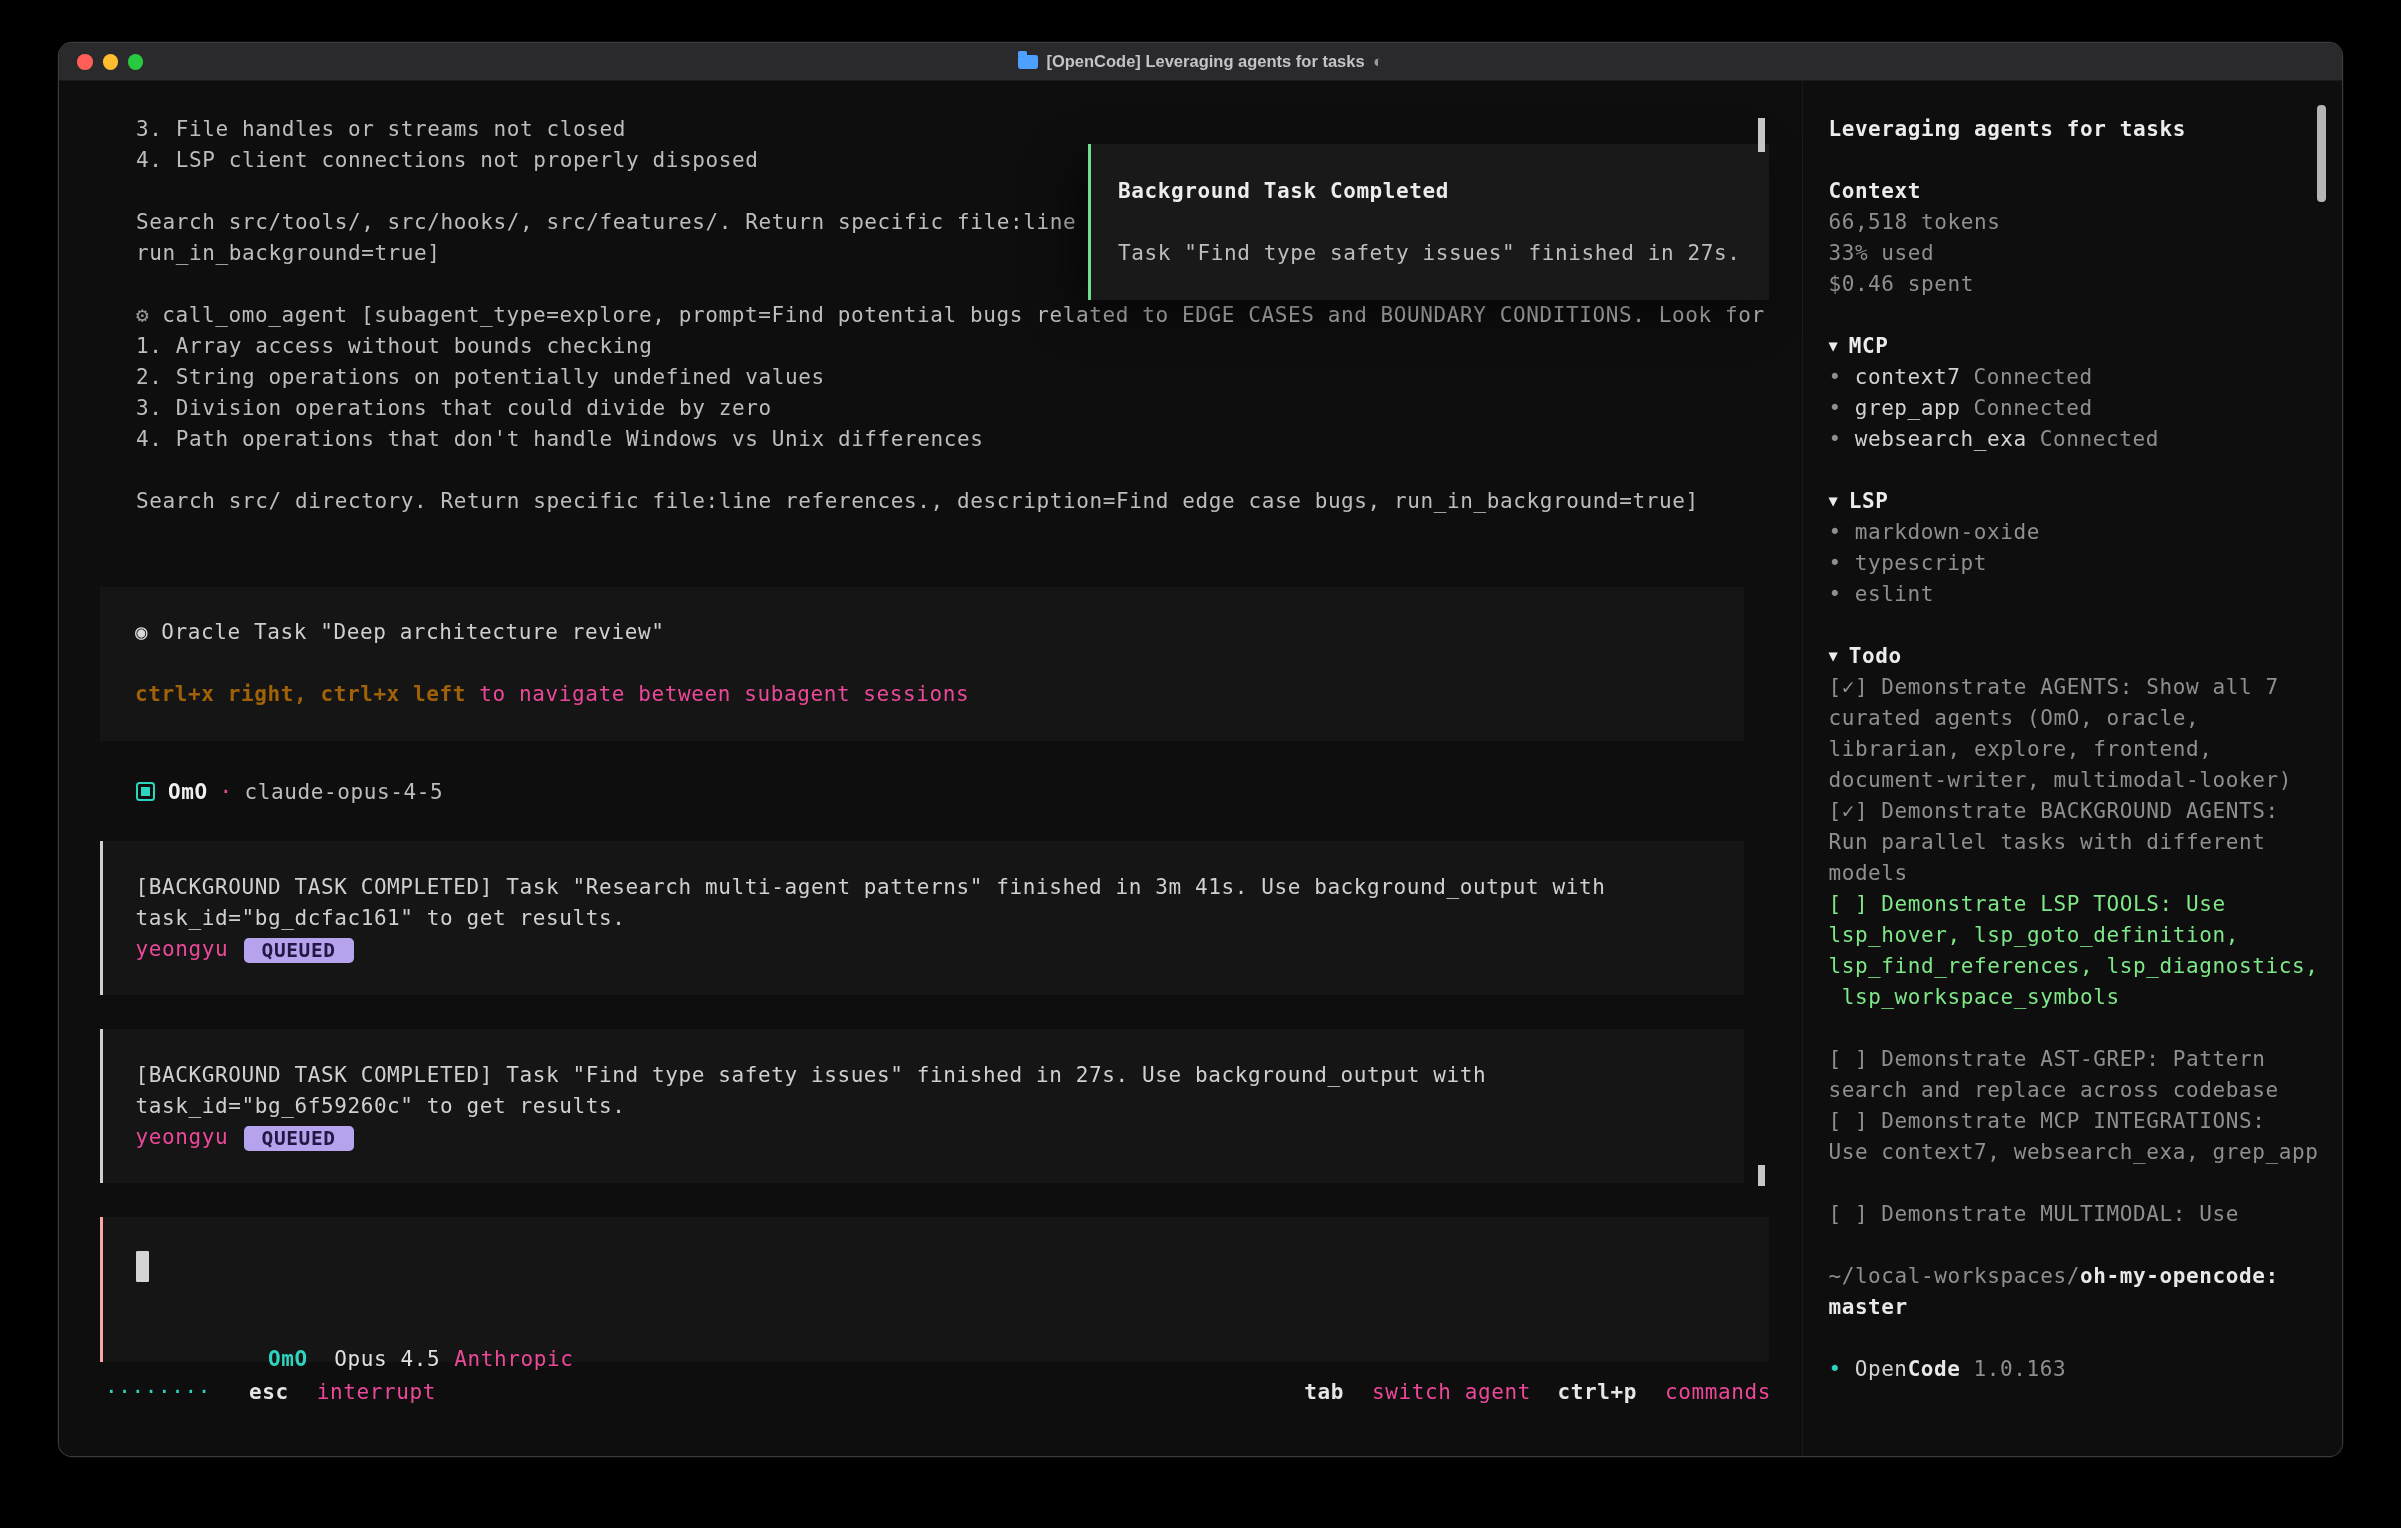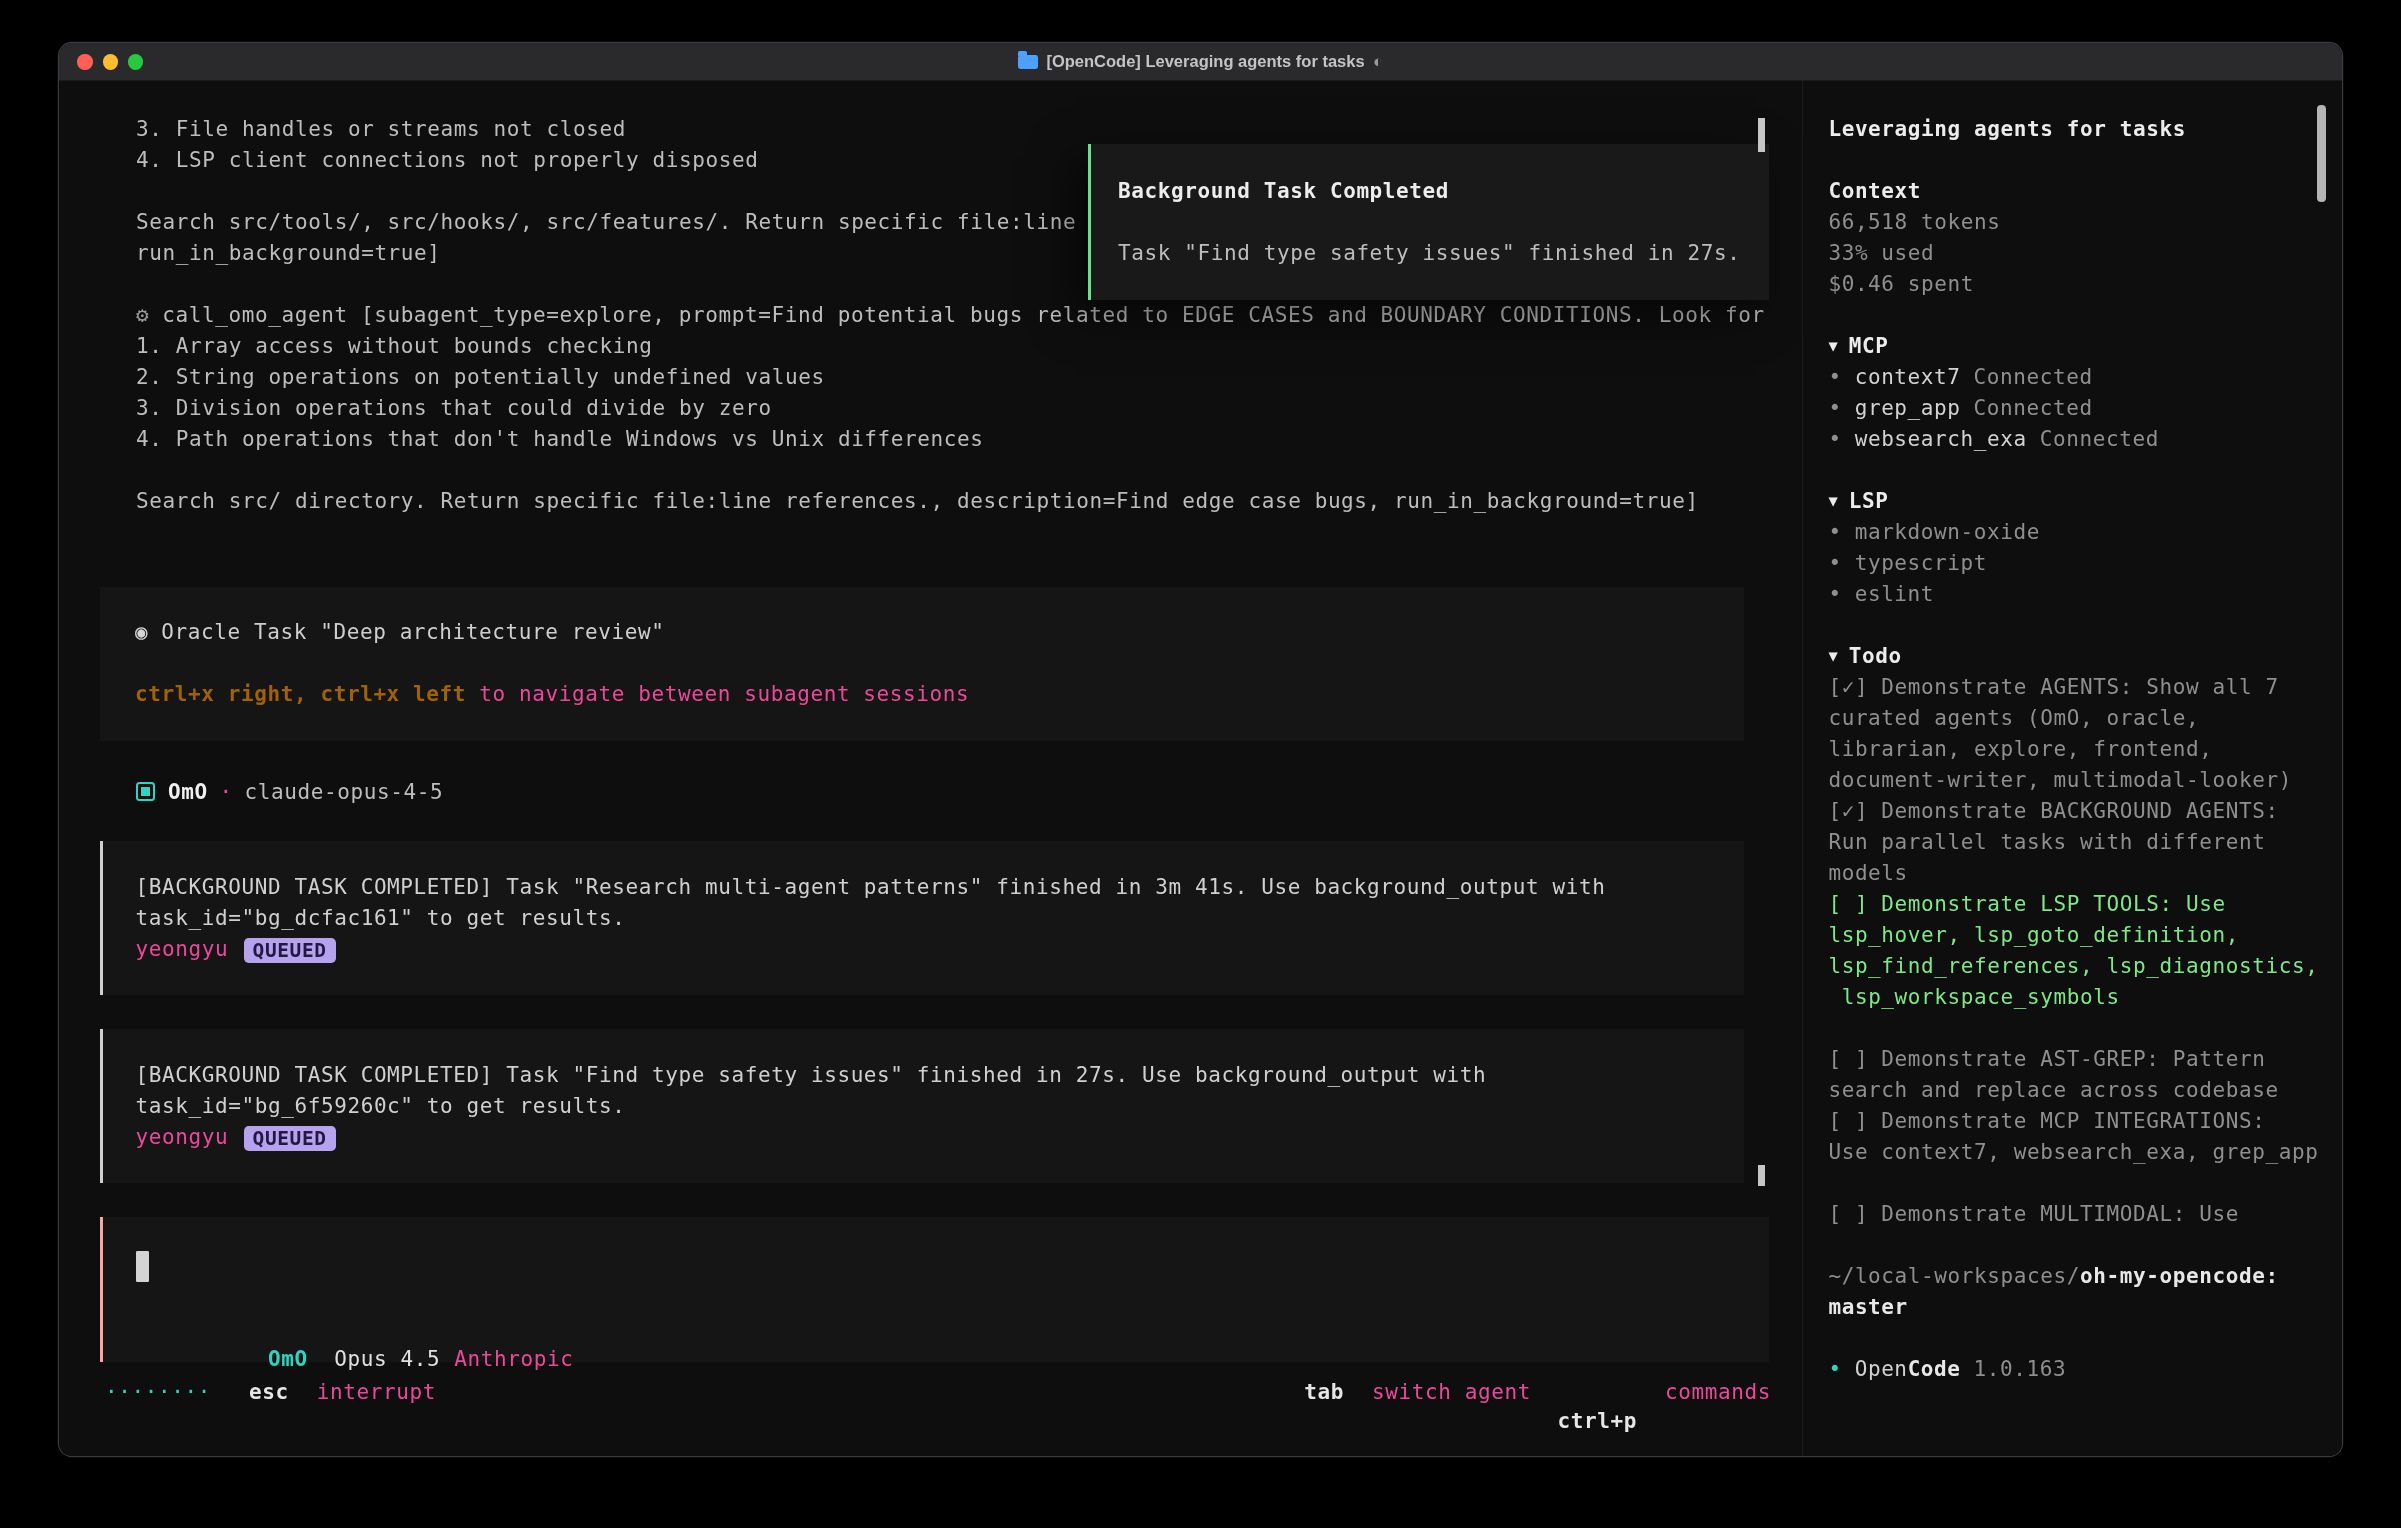--- a/index.html
+++ b/index.html
@@ -62,41 +62,41 @@
   .agent-name { color:#f0f0f0; font-weight:bold; }
   .sep { margin:0 11.8px; }
   .agent-model { color:#bdbdbd; }
 
   
   .msg { position:absolute; left:41px; width:1644px; height:154px; background:#151515;
          border-left:3px solid #cfcfcf; padding:31px 0 0 32.5px; }
   .msg-1 { top:760px; } .msg-2 { top:948px; }
   .msg-text { color:#d0d0d0; }
   .badge { display:inline-block; background:#b5a3ee; color:#241743; font-weight:bold;
-           font-size:19.5px; height:25px; line-height:25px; padding:0 9px; border-radius:4.7px;
+           font-size:19.5px; height:25px; line-height:25px; padding:0 18px; border-radius:4.7px;
            margin-left:15.4px; vertical-align:middle; }
 
   
   .input-box { position:absolute; left:41px; top:1136px; width:1669px; height:145px;
                background:#151515; border-left:3px solid #fca5a5; }
   .cursor { position:absolute; left:32.5px; top:34px; width:13px; height:31px;
             background:#d4d4d4; border-radius:1.2px; }
   .model-row { position:absolute; left:32.5px; top:96px; height:31px; line-height:31px; white-space:pre; }
   .model-name { color:#e0e0e0; margin-left:26.6px; }
   .provider { margin-left:14px; }
 
   
   .statusbar { position:absolute; left:46px; right:31px; top:1296px; height:31px;
                line-height:31px; display:flex; white-space:pre; }
   .spinner { color:#2dd4bf; }
   .key { color:#e6e6e6; font-weight:bold; margin-left:38px; }
   .key.first { margin-left:38px; }
   .label { margin-left:28px; }
   .flex-spacer { flex:1; }
-  .statusbar .right-key { margin-left:26.6px;margin-top:29px; }
+  .statusbar .right-key { margin-left:26.6px; }
 
   
   .m-scroll-1 { position:absolute; left:1699px; top:37px; width:7px; height:34px; background:#c6c6c6; }
   .m-scroll-2 { position:absolute; left:1699px; top:1084px; width:7px; height:21px; background:#c6c6c6; }
   .sb-scroll  { position:absolute; right:16.5px; top:24px; width:8.3px; height:97px;
                 background:#b5b5b5; border-radius:4.1px; }
 
   
   .sb-line { height:31px; line-height:31px; white-space:pre; }
   .sb-title { color:#ececec; font-weight:bold; }

